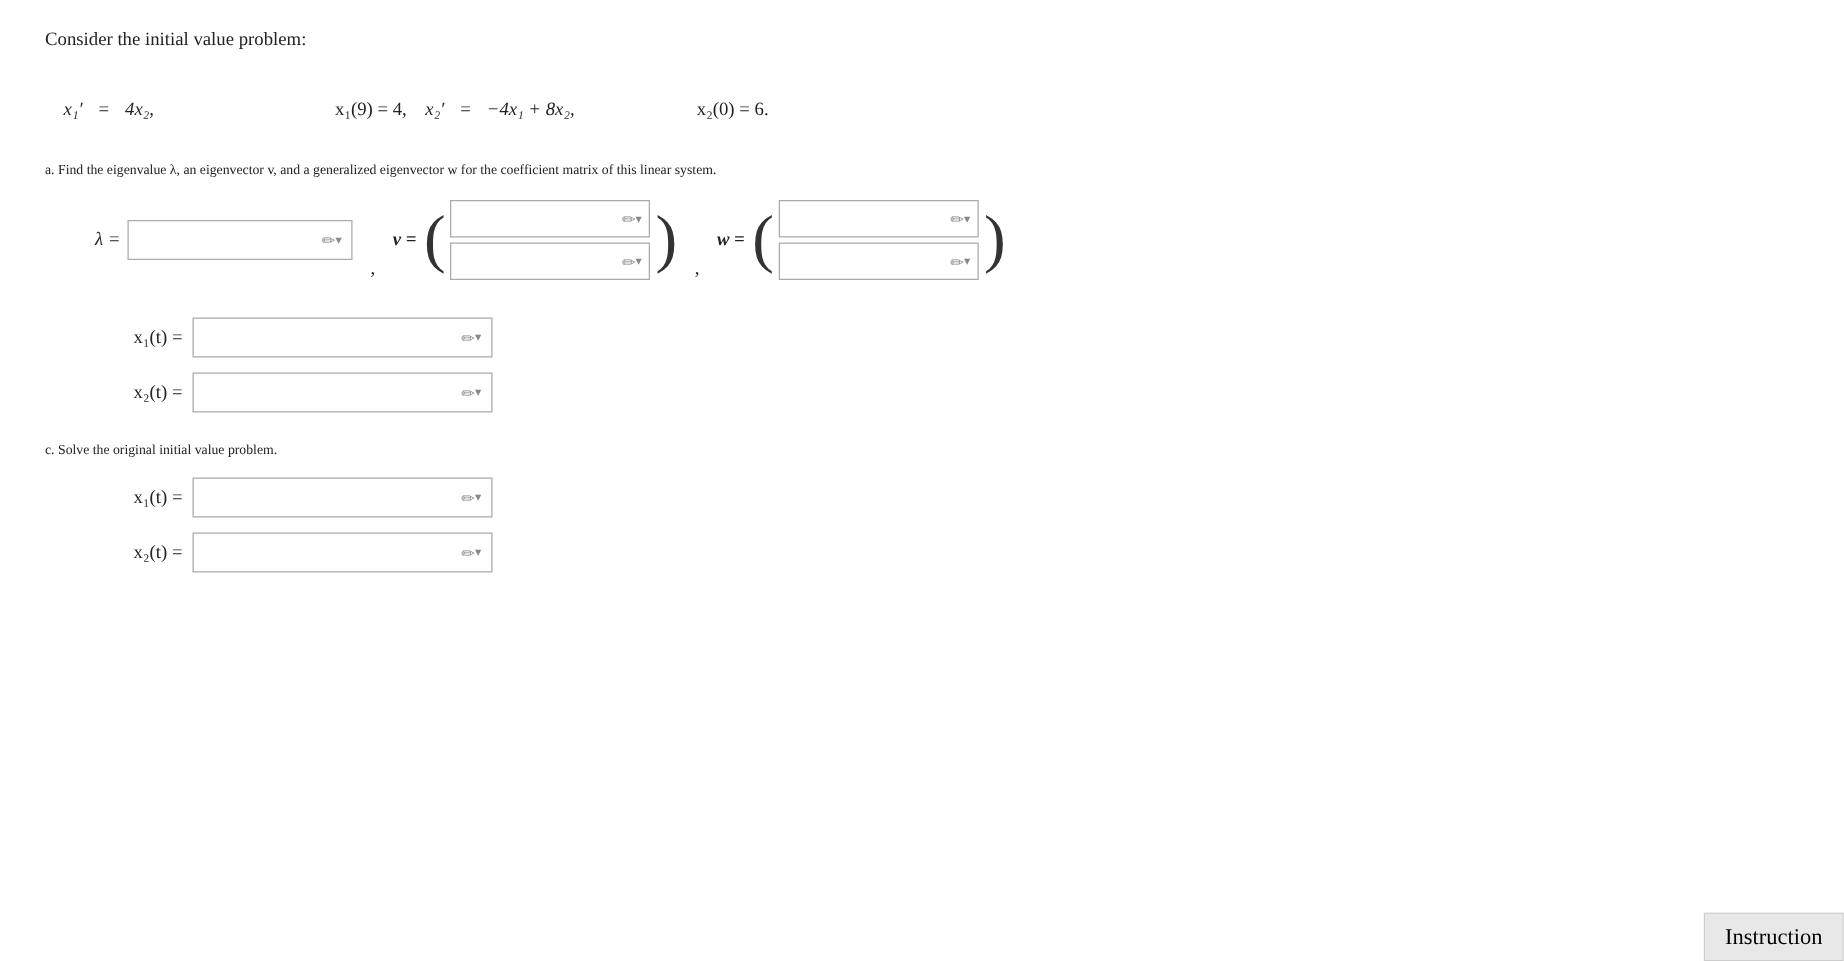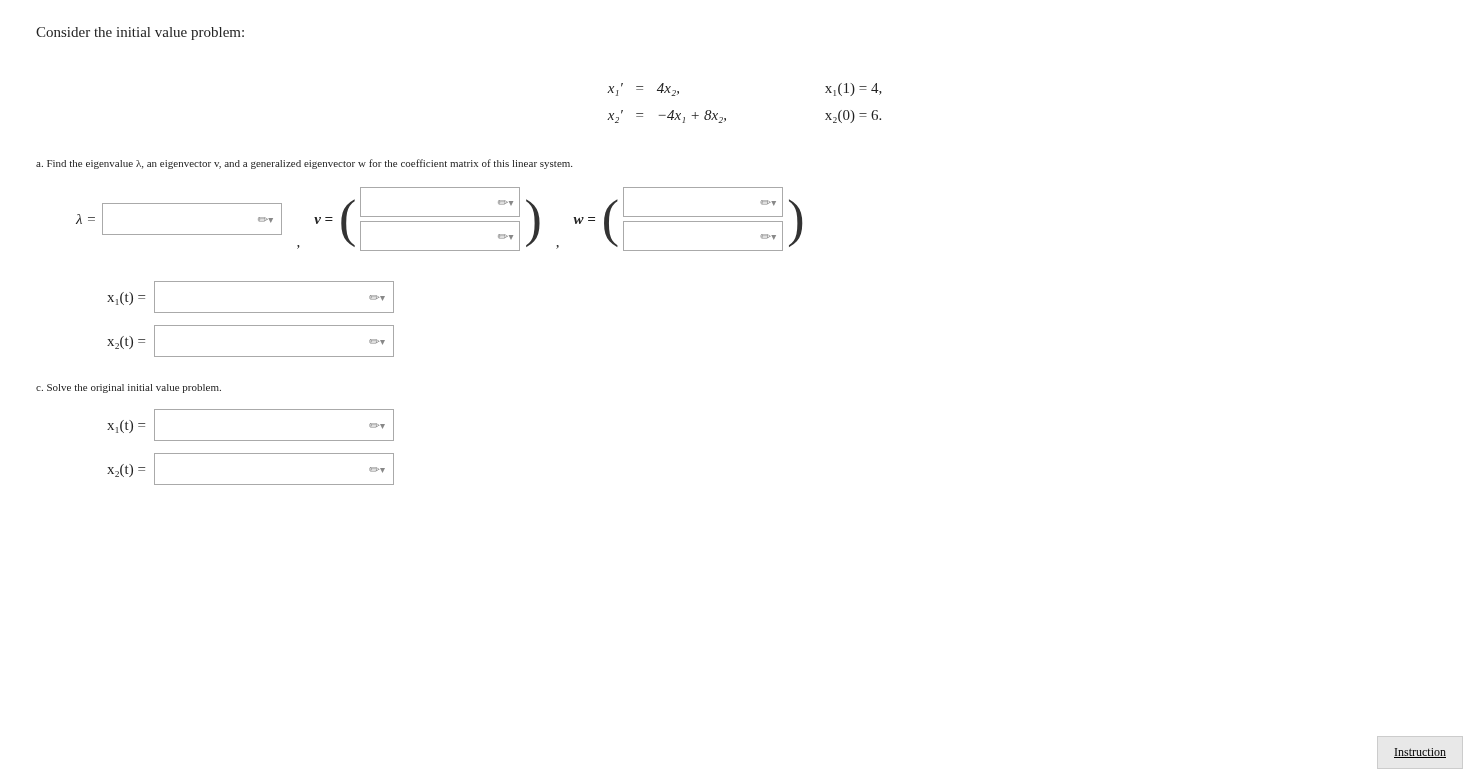--- a/index.html
+++ b/index.html
@@ -11,21 +11,20 @@
       padding: 24px 36px;
       min-height: 769px;
       position: relative;
     }
     .problem-intro {
       margin-bottom: 34px;
       font-size: 15px;
     }
     .equations-block {
       display: flex;
-      flex-direction: column;
       align-items: center;
       margin-bottom: 28px;
     }
     .eq-row {
       display: flex;
       align-items: center;
       gap: 8px;
       font-size: 15px;
       line-height: 1.8;
     }
@@ -148,45 +147,44 @@
 
     
     .part-c-section {
       margin-top: 24px;
     }
 
     
     .instruction-btn {
       position: fixed;
       bottom: 0;
-      right: 12px;
+      right: 0;
       background: #e8e8e8;
       border: 1px solid #ccc;
       padding: 8px 16px;
-      font-size: 12px;
+      font-size: 18px;
       cursor: pointer;
       font-family: Georgia, serif;
-      text-decoration: underline;
     }
     em { font-style: italic; }
     strong { font-weight: bold; }
   </style>
 </head>
 <body>
 
 <div class="problem-intro">
   <span>Consider the initial value problem:</span>
 </div>
 
 <div class="equations-block">
   <div class="eq-row">
     <span class="lhs">x₁′</span>
     <span class="eq-sign">=</span>
     <span class="rhs">4x₂,</span>
-    <span class="ic">x₁(1) = 4,</span>
+    <span class="ic">x₁(9) = 4,</span>
   </div>
   <div class="eq-row">
     <span class="lhs">x₂′</span>
     <span class="eq-sign">=</span>
     <span class="rhs">−4x₁ + 8x₂,</span>
     <span class="ic">x₂(0) = 6.</span>
   </div>
 </div>
 
 <div class="part-a-section">

